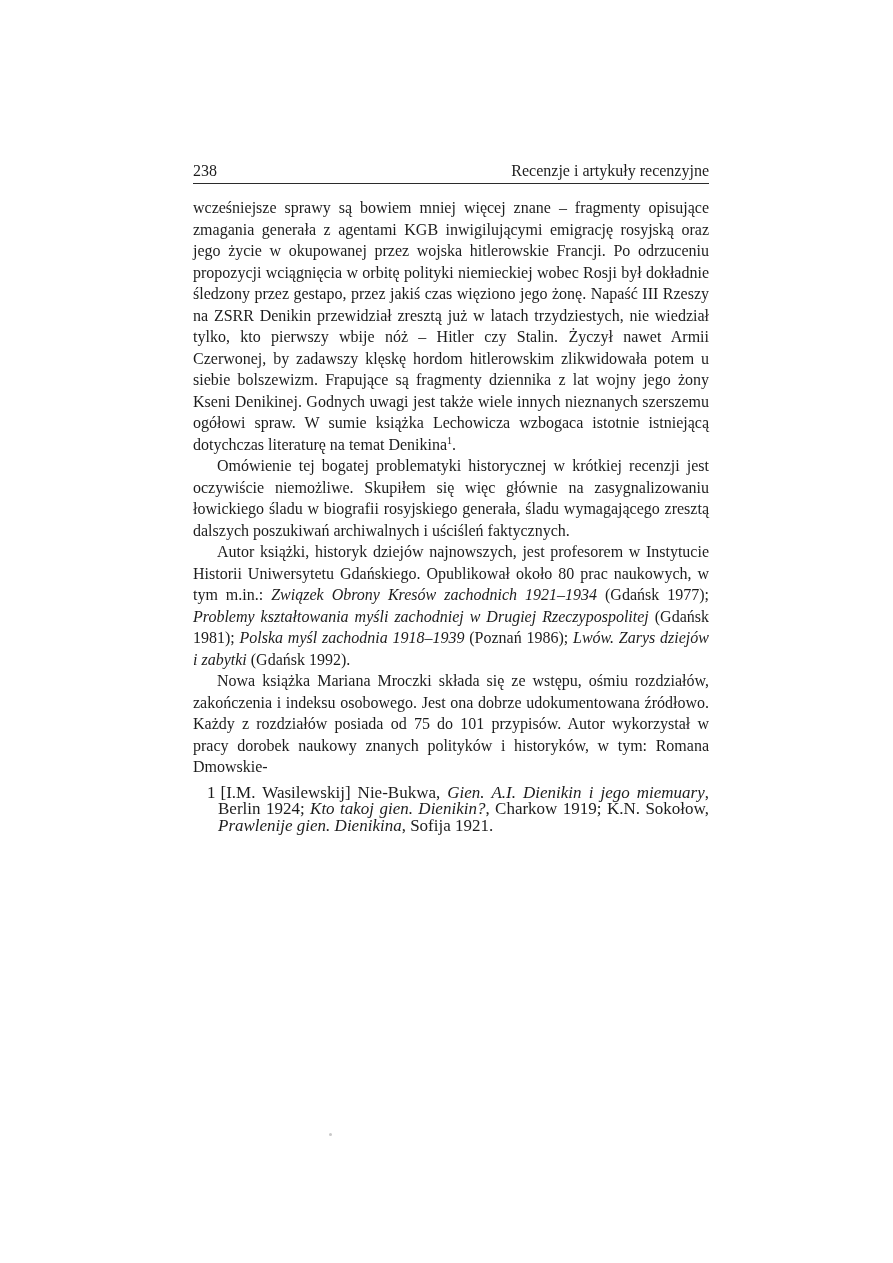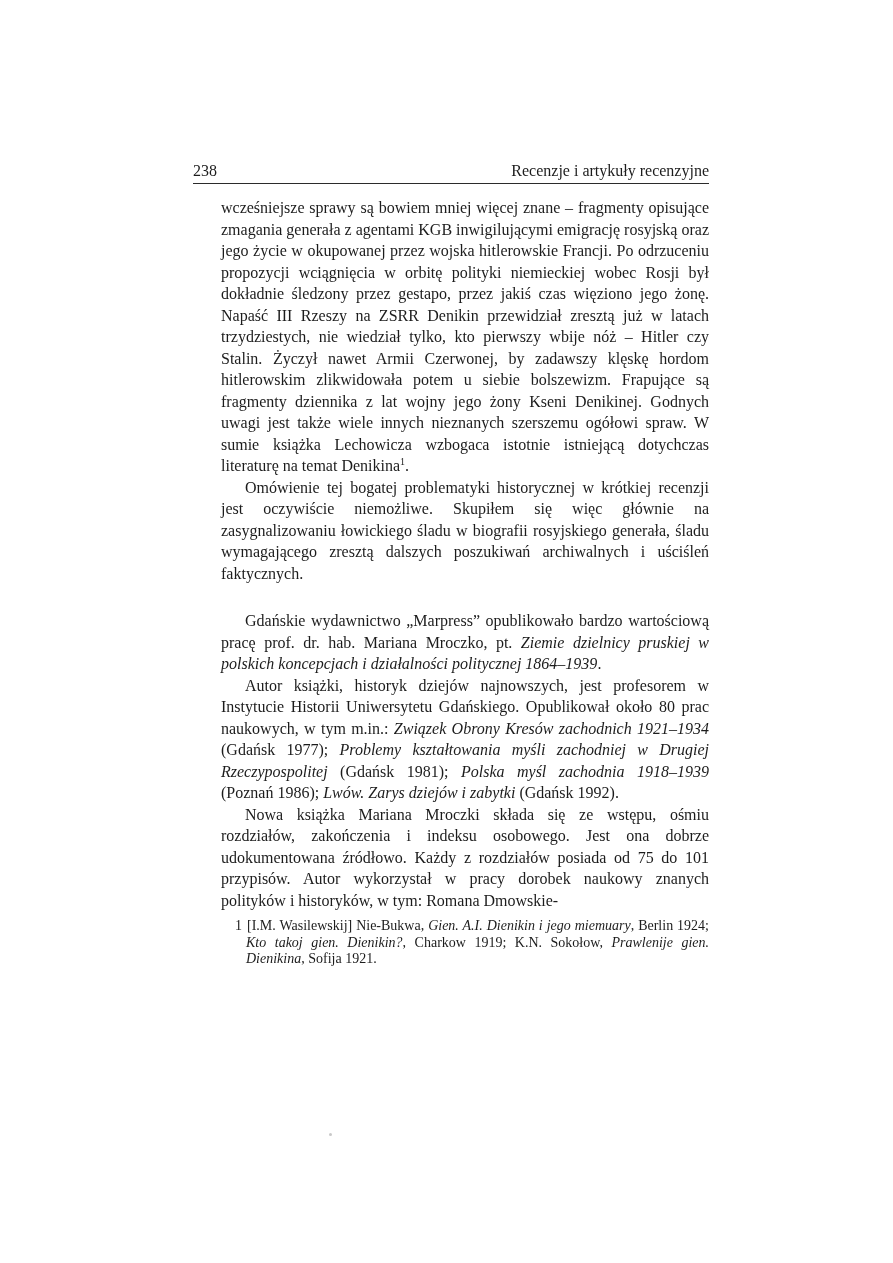--- a/index.html
+++ b/index.html
@@ -30,38 +30,37 @@
     font-size: 16px;
     line-height: 20px;
     padding-bottom: 2px;
     border-bottom: 1px solid #2b2b2b;
   }
   .body {
     margin-top: 13px;
     font-size: 16px;
     line-height: 21.5px;
     text-align: justify;
-    margin-left: 28px;
   }
   p { margin: 0; }
   .indent { text-indent: 24px; }
   .signature {
     margin-top: 8px;
     text-align: right;
     font-style: italic;
   }
   .heading {
     margin-top: 66px;
     font-weight: 700;
   }
   .first-after-heading { margin-top: 26px; }
   .footnote {
     margin-top: 7px;
     margin-left: 14px;
-    font-size: 14px;
+    font-size: 17px;
     line-height: 16.5px;
     text-align: justify;
   }
   .fn-text {
     padding-left: 11px;
     text-indent: -11px;
   }
   .fn-num { margin-right: 5px; }
   .seg-i { font-style: italic; }
   .seg-b { font-weight: 700; }
@@ -90,21 +89,20 @@
       <span>238</span>
       <span>Recenzje i artykuły recenzyjne</span>
     </div>
 
     <div class="body">
       <p class="para"><span>wcześniejsze sprawy są bowiem mniej więcej znane – fragmenty opisujące zmagania generała z agentami KGB inwigilującymi emigrację rosyjską oraz jego życie w okupowanej przez wojska hitlerowskie Francji. Po odrzuceniu propozycji wciągnięcia w orbitę polityki niemieckiej wobec Rosji był dokładnie śledzony przez gestapo, przez jakiś czas więziono jego żonę. Napaść III Rzeszy na ZSRR Denikin przewidział zresztą już w latach trzydziestych, nie wiedział tylko, kto pierwszy wbije nóż – Hitler czy Stalin. Życzył nawet Armii Czerwonej, by zadawszy klęskę hordom hitlerowskim zlikwidowała potem u siebie bolszewizm. Frapujące są fragmenty dziennika z lat wojny jego żony Kseni Denikinej. Godnych uwagi jest także wiele innych nieznanych szerszemu ogółowi spraw. W sumie książka Lechowicza wzbogaca istotnie istniejącą dotychczas literaturę na temat Denikina</span><sup>1</sup><span>.</span></p>
       <p class="para indent"><span>Omówienie tej bogatej problematyki historycznej w krótkiej recenzji jest oczywiście niemożliwe. Skupiłem się więc głównie na zasygnalizowaniu łowickiego śladu w biografii rosyjskiego generała, śladu wymagającego zresztą dalszych poszukiwań archiwalnych i uściśleń faktycznych.</span></p>
 
 
 
-      <p class="para indent first-after-heading"><span>Gdańskie wydawnictwo „Marpress” opublikowało bardzo wartościową pracę prof. dr. hab. Mariana Mroczko, pt. </span><span class="seg-i">Ziemie dzielnicy pruskiej w polskich koncepcjach i działalności politycznej 1864–1939</span><span>.</span></p>
       <p class="para indent"><span>Autor książki, historyk dziejów najnowszych, jest profesorem w Instytucie Historii Uniwersytetu Gdańskiego. Opublikował około 80 prac naukowych, w tym m.in.: </span><span class="seg-i">Związek Obrony Kresów zachodnich 1921–1934</span><span> (Gdańsk 1977); </span><span class="seg-i">Problemy kształtowania myśli zachodniej w Drugiej Rzeczypospolitej</span><span> (Gdańsk 1981); </span><span class="seg-i">Polska myśl zachodnia 1918–1939</span><span> (Poznań 1986); </span><span class="seg-i">Lwów. Zarys dziejów i zabytki</span><span> (Gdańsk 1992).</span></p>
       <p class="para indent"><span>Nowa książka Mariana Mroczki składa się ze wstępu, ośmiu rozdziałów, zakończenia i indeksu osobowego. Jest ona dobrze udokumentowana źródłowo. Każdy z rozdziałów posiada od 75 do 101 przypisów. Autor wykorzystał w pracy dorobek naukowy znanych polityków i historyków, w tym: Romana Dmowskie-</span></p>
 
       <div class="footnote">
         <p class="fn-text"><span class="fn-num">1</span><span><span>[I.M. Wasilewskij] Nie-Bukwa, </span><span class="seg-i">Gien. A.I. Dienikin i jego miemuary</span><span>, Berlin 1924; </span><span class="seg-i">Kto takoj gien. Dienikin?</span><span>, Charkow 1919; K.N. Sokołow, </span><span class="seg-i">Prawlenije gien. Dienikina</span><span>, Sofija 1921.</span></span></p>
       </div>
     </div>
 
   </div>
 

